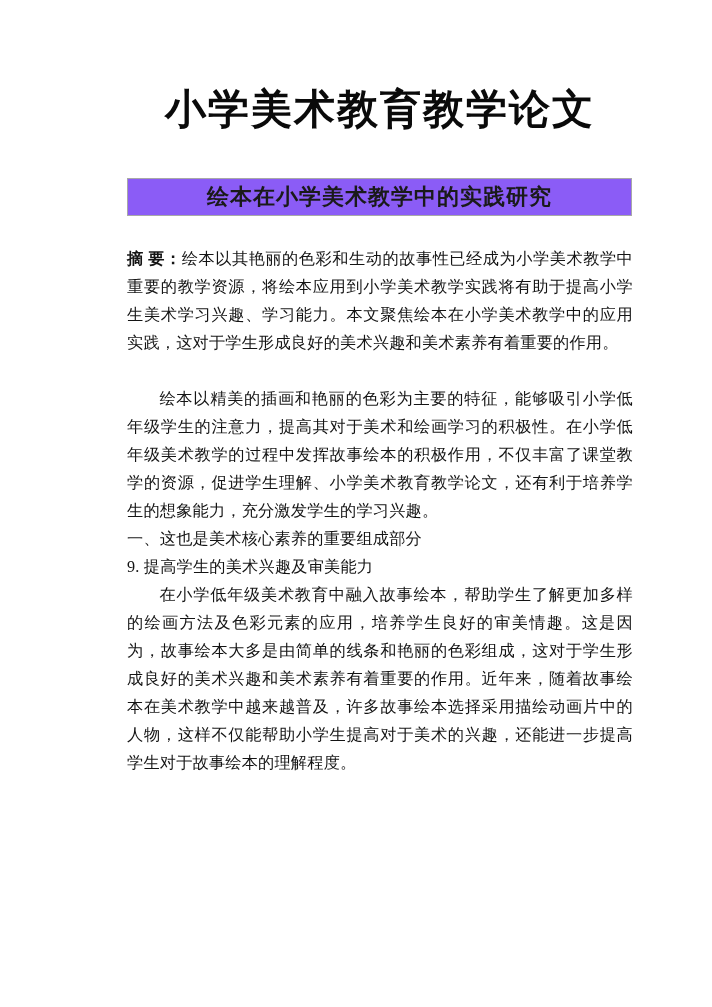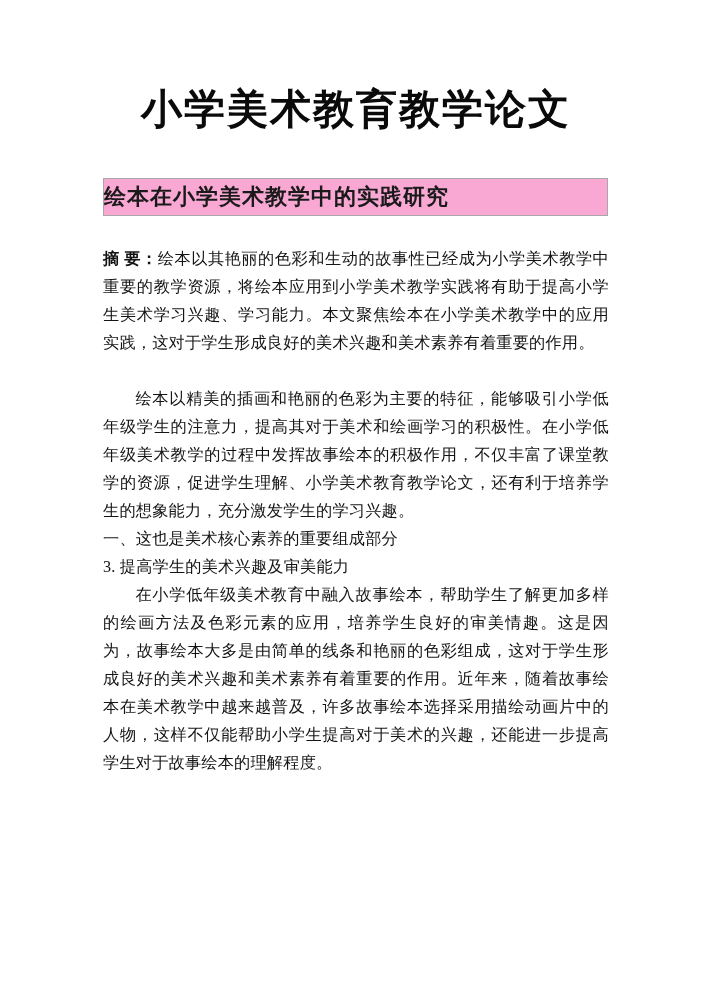--- a/index.html
+++ b/index.html
@@ -15,20 +15,21 @@
     color: #111111;
     -webkit-font-smoothing: antialiased;
   }
 
   .page {
     position: relative;
     width: 614px;
     height: 1007px;
     box-sizing: border-box;
     padding: 8px;
+    margin-left: 24px;
   }
 
   
   .doc-title {
     position: absolute;
     left: 0;
     top: 86px;
     width: 712px;
     text-align: center;
     font-family: "Liberation Serif", "DejaVu Serif", serif;
@@ -44,21 +45,22 @@
   .subtitle-box {
     position: absolute;
     left: 103px;
     top: 178px;
     width: 505px;
     height: 38px;
     box-sizing: border-box;
     border: 1.5px solid #a8a8a8;
     display: flex;
     align-items: center;
-    background: #f9a8d4;
+    justify-content: center;
+    background: #8b5cf6;
   }
   .subtitle-text {
     font-family: "Liberation Sans", "DejaVu Sans", sans-serif;
     font-weight: 700;
     font-size: 22px;
     letter-spacing: 1px;
     color: #1a1a1a;
     white-space: nowrap;
   }
 
@@ -115,18 +117,18 @@
 
 
     <div class="spacer"></div>
 
     <p class="para indent">绘本以精美的插画和艳丽的色彩为主要的特征，能够吸引小学低年级学生的注意力，提高其对于美术和绘画学习的积极性。在小学低年级美术教学的过程中发挥故事绘本的积极作用，不仅丰富了课堂教学的资源，促进学生理解、小学美术教育教学论文，还有利于培养学生的想象能力，充分激发学生的学习兴趣。</p>
 
     <p class="heading-lv1">一、这也是美术核心素养的重要组成部分</p>
 
 
 
-    <p class="heading-lv2">3. 提高学生的美术兴趣及审美能力</p>
+    <p class="heading-lv2">9. 提高学生的美术兴趣及审美能力</p>
 
     <p class="para indent">在小学低年级美术教育中融入故事绘本，帮助学生了解更加多样的绘画方法及色彩元素的应用，培养学生良好的审美情趣。这是因为，故事绘本大多是由简单的线条和艳丽的色彩组成，这对于学生形成良好的美术兴趣和美术素养有着重要的作用。近年来，随着故事绘本在美术教学中越来越普及，许多故事绘本选择采用描绘动画片中的人物，这样不仅能帮助小学生提高对于美术的兴趣，还能进一步提高学生对于故事绘本的理解程度。</p>
 
   </div>
 </div>
 
 </body></html>

